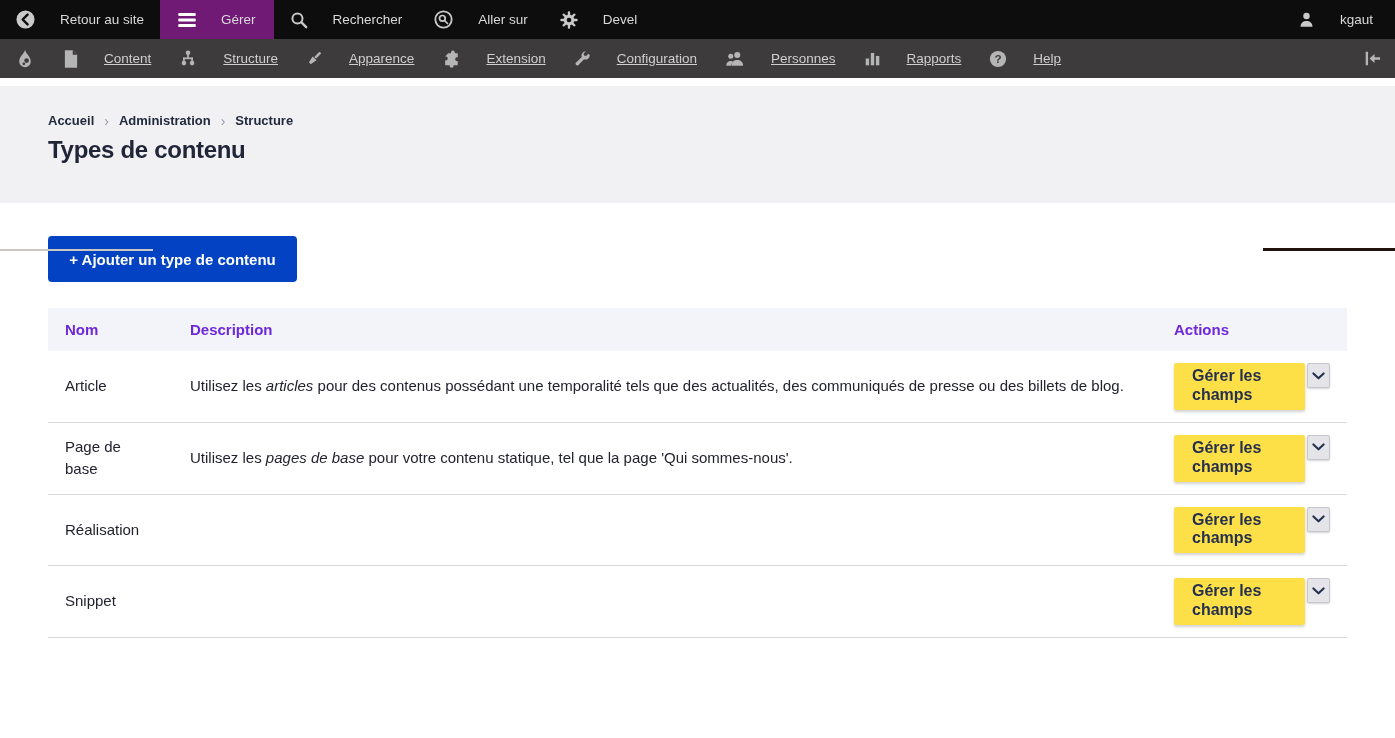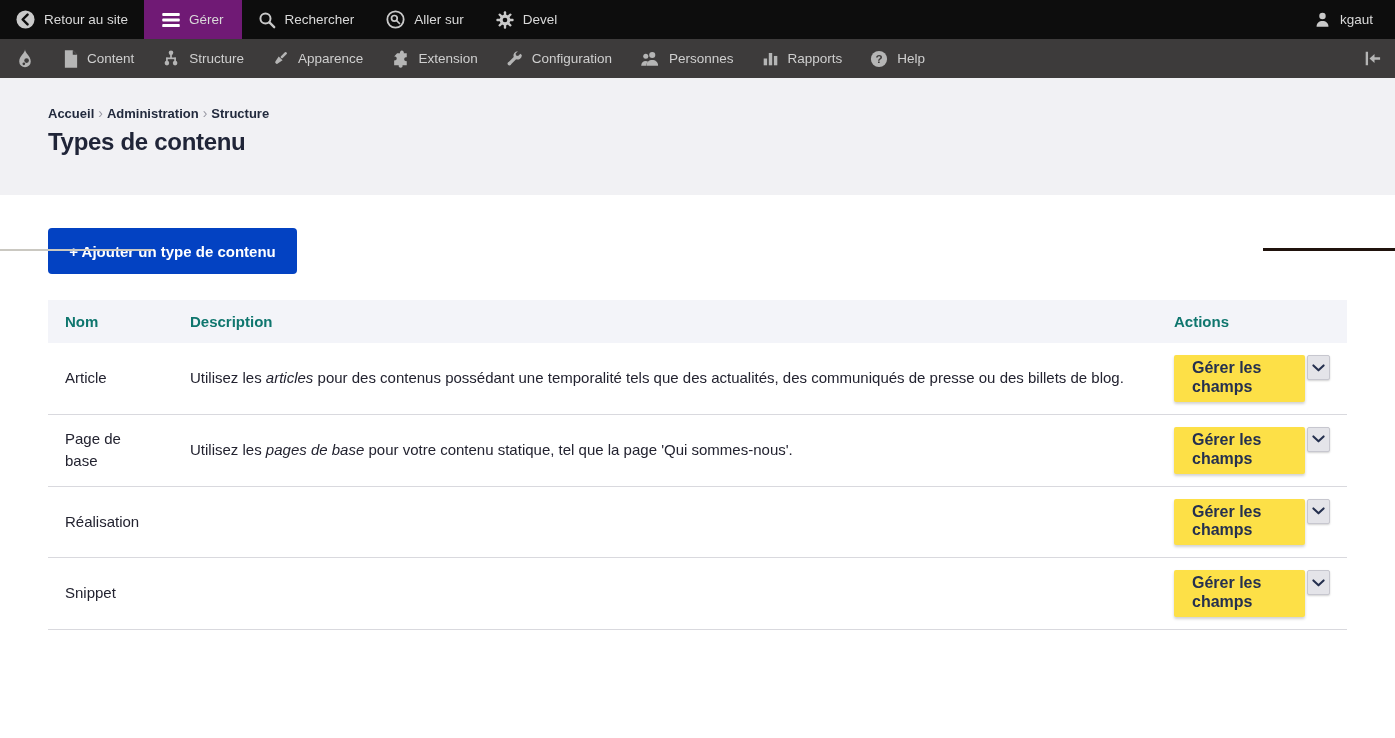--- a/index.html
+++ b/index.html
@@ -4,49 +4,49 @@
 <style>
   * { box-sizing: border-box; }
   html,body { margin:0; padding:0; }
   body {
     width:1395px; height:738px; position:relative; overflow:hidden;
     background:#ffffff; font-family:"Liberation Sans", sans-serif; color:#232330;
   }
   
   .topbar { height:39px; background:#0d0d0d; display:flex; align-items:stretch;
             color:#d9d9d9; font-size:13.5px; }
-  .tb-item { display:flex; align-items:center; gap:9px; padding:0 16px; cursor:pointer; white-space:nowrap; }
+  .tb-item { display:flex; align-items:center; gap:25px; padding:0 16px; cursor:pointer; white-space:nowrap; }
   .tb-item.active { background:#701a75; padding:0 18px; }
   .tb-spacer { flex:1; }
   .tb-item.user { padding-right:22px; }
   .icon { display:inline-flex; align-items:center; justify-content:center; line-height:0; }
 
   
   .menubar { height:39px; background:#3d3b3b; display:flex; align-items:stretch;
              color:#cfcfcf; font-size:13.5px; }
-  .mb-item { display:flex; align-items:center; gap:9px; padding:0 14px; cursor:pointer; white-space:nowrap; }
+  .mb-item { display:flex; align-items:center; gap:26px; padding:0 14px; cursor:pointer; white-space:nowrap;text-decoration:underline; }
   .mb-item.logo { padding:0 17px; }
   .mb-spacer { flex:1; }
 
   
   .page-head { height:117px; background:#f1f1f4; padding:0 48px; }
-  .breadcrumb { padding-top:27px; display:flex; align-items:center; gap:4px;
-                font-size:13px; font-weight:700; }
+  .breadcrumb { padding-top:27px; display:flex; align-items:flex-start; gap:10px;
+                font-size:13px; font-weight:700;margin-top:8px; }
   .breadcrumb a { color:#222a3d; text-decoration:none; cursor:pointer; }
   .breadcrumb .sep { color:#9a9aa5; font-weight:400; font-size:14px; }
   h1.page-title { margin:7px 0 0; font-size:24px; font-weight:700; color:#202538; letter-spacing:-0.3px; }
 
   
   .content { padding:33px 48px 0; }
   .btn-primary { display:block; width:249px; height:46px; background:#0342c2; color:#fff;
                  border:none; border-radius:4px; font-family:inherit; font-size:15px;
                  font-weight:700; cursor:pointer; }
 
   table.ct { width:100%; border-collapse:collapse; margin-top:26px; font-size:15px; }
-  table.ct th { background:#f3f4f9; text-align:left; padding:13px 17px; font-weight:700; color:#0f766e; }
+  table.ct th { background:#f3f4f9; text-align:left; padding:13px 17px; font-weight:700; color:#6d28d9; }
   th.col-name { width:125px; }
   th.col-actions { width:190px; }
   table.ct td { padding:12px 17px; border-bottom:1px solid #d9d9de; vertical-align:middle; line-height:1.5; }
   td.desc { line-height:1.55; }
   td.desc em { font-style:italic; }
   td.cell-actions { padding:12px 0 12px 17px; }
 
   
   .dropbutton { display:flex; align-items:flex-start; }
   .db-main { width:131px; text-align:left; padding:4px 10px 5px 18px; background:#fde047;

